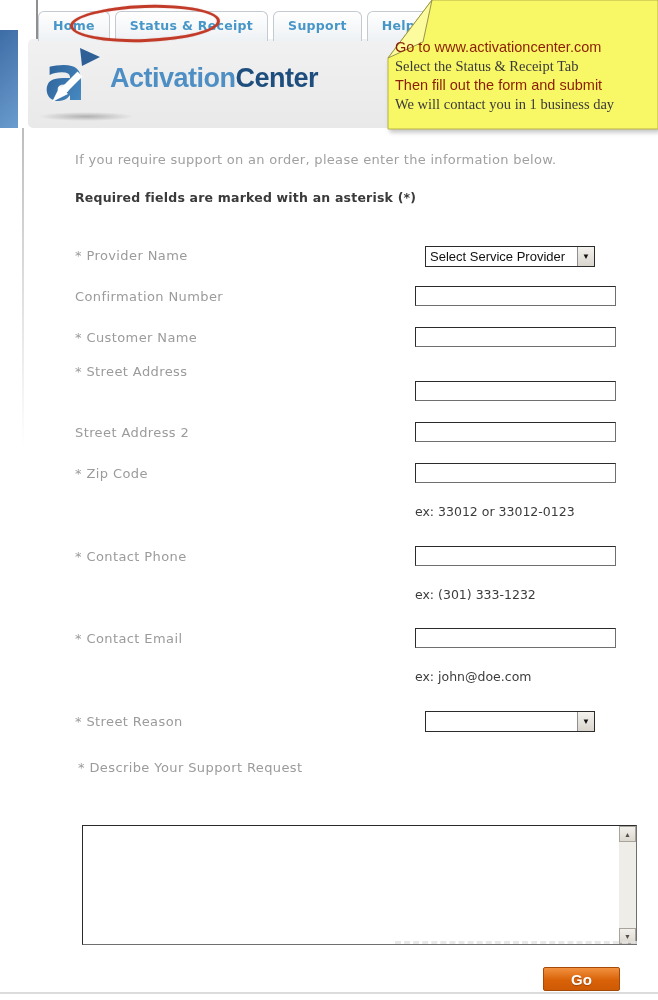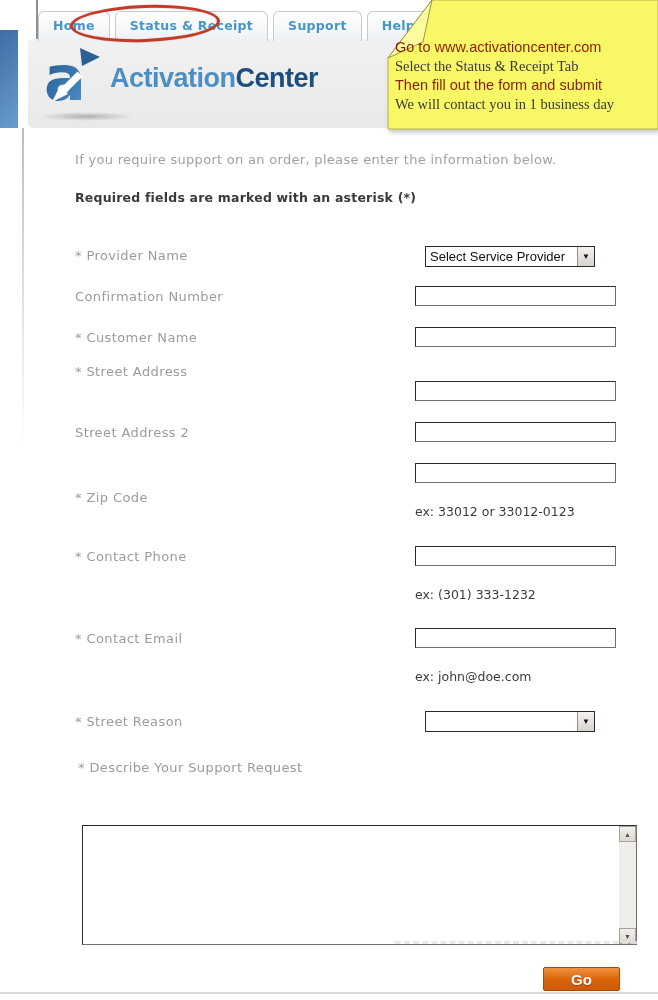--- a/index.html
+++ b/index.html
@@ -157,21 +157,21 @@
 
   <div class="field-label" style="top:330px">* Customer Name</div>
   <input class="text-input" style="top: 327px;" value="">
 
   <div class="field-label" style="top:364px">* Street Address</div>
   <input class="text-input" style="top: 381px;" value="">
 
   <div class="field-label" style="top:425px">Street Address 2</div>
   <input class="text-input" style="top: 422px;" value="">
 
-  <div class="field-label" style="top:490px">* Zip Code</div>
+  <div class="field-label" style="top:466px">* Zip Code</div>
   <input class="text-input" style="top: 463px;" value="">
   <div class="hint" style="top:504px">ex: 33012 or 33012-0123</div>
 
   <div class="field-label" style="top:549px">* Contact Phone</div>
   <input class="text-input" style="top: 546px;" value="">
   <div class="hint" style="top:587px">ex: (301) 333-1232</div>
 
   <div class="field-label" style="top:631px">* Contact Email</div>
   <input class="text-input" style="top: 628px;" value="">
   <div class="hint" style="top:669px">ex: john@doe.com</div>

